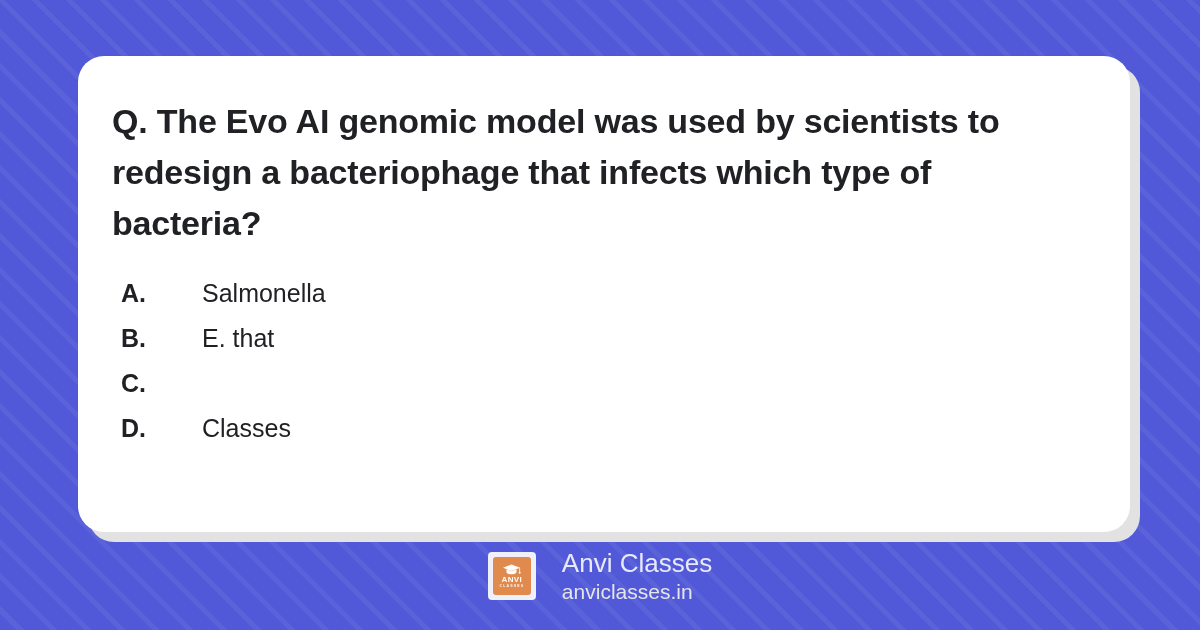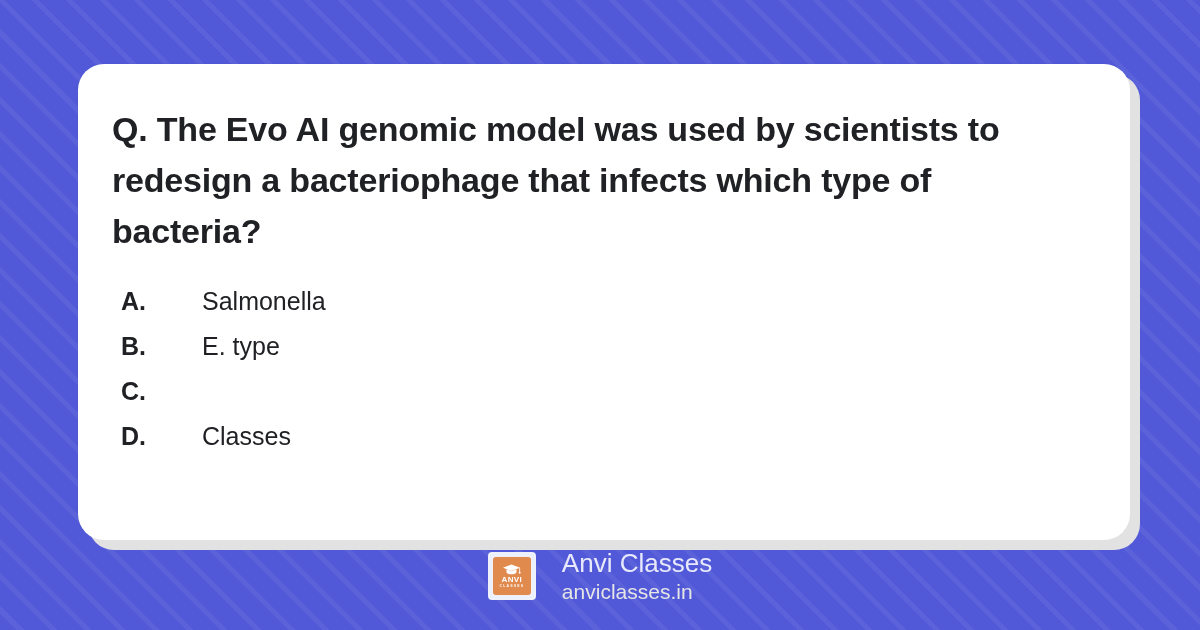--- a/index.html
+++ b/index.html
@@ -36,21 +36,21 @@
   #page-root {
     position: relative;
     width: 1200px;
     height: 630px;
   }
 
   
   #quiz-card {
     position: absolute;
     left: 78px;
-    top: 64px;
+    top: 56px;
     width: 1052px;
     height: 476px;
     background: #ffffff;
     border-radius: 26px;
     box-shadow: 10px 10px 0 0 #e2e2e2,
                 0 0 0 1px rgba(0,0,0,0.02);
   }
 
   #card-inner {
     padding: 40px 46px 0 34px;
@@ -179,21 +179,21 @@
 
       <div id="options-list">
 
         <div class="option-row">
           <span class="option-letter">A.</span>
           <span class="option-text">Salmonella</span>
         </div>
 
         <div class="option-row">
           <span class="option-letter">B.</span>
-          <span class="option-text">E. type</span>
+          <span class="option-text">E. that</span>
         </div>
 
         <div class="option-row">
           <span class="option-letter">C.</span>
         </div>
 
         <div class="option-row">
           <span class="option-letter">D.</span>
           <span class="option-text">Classes</span>
         </div>

